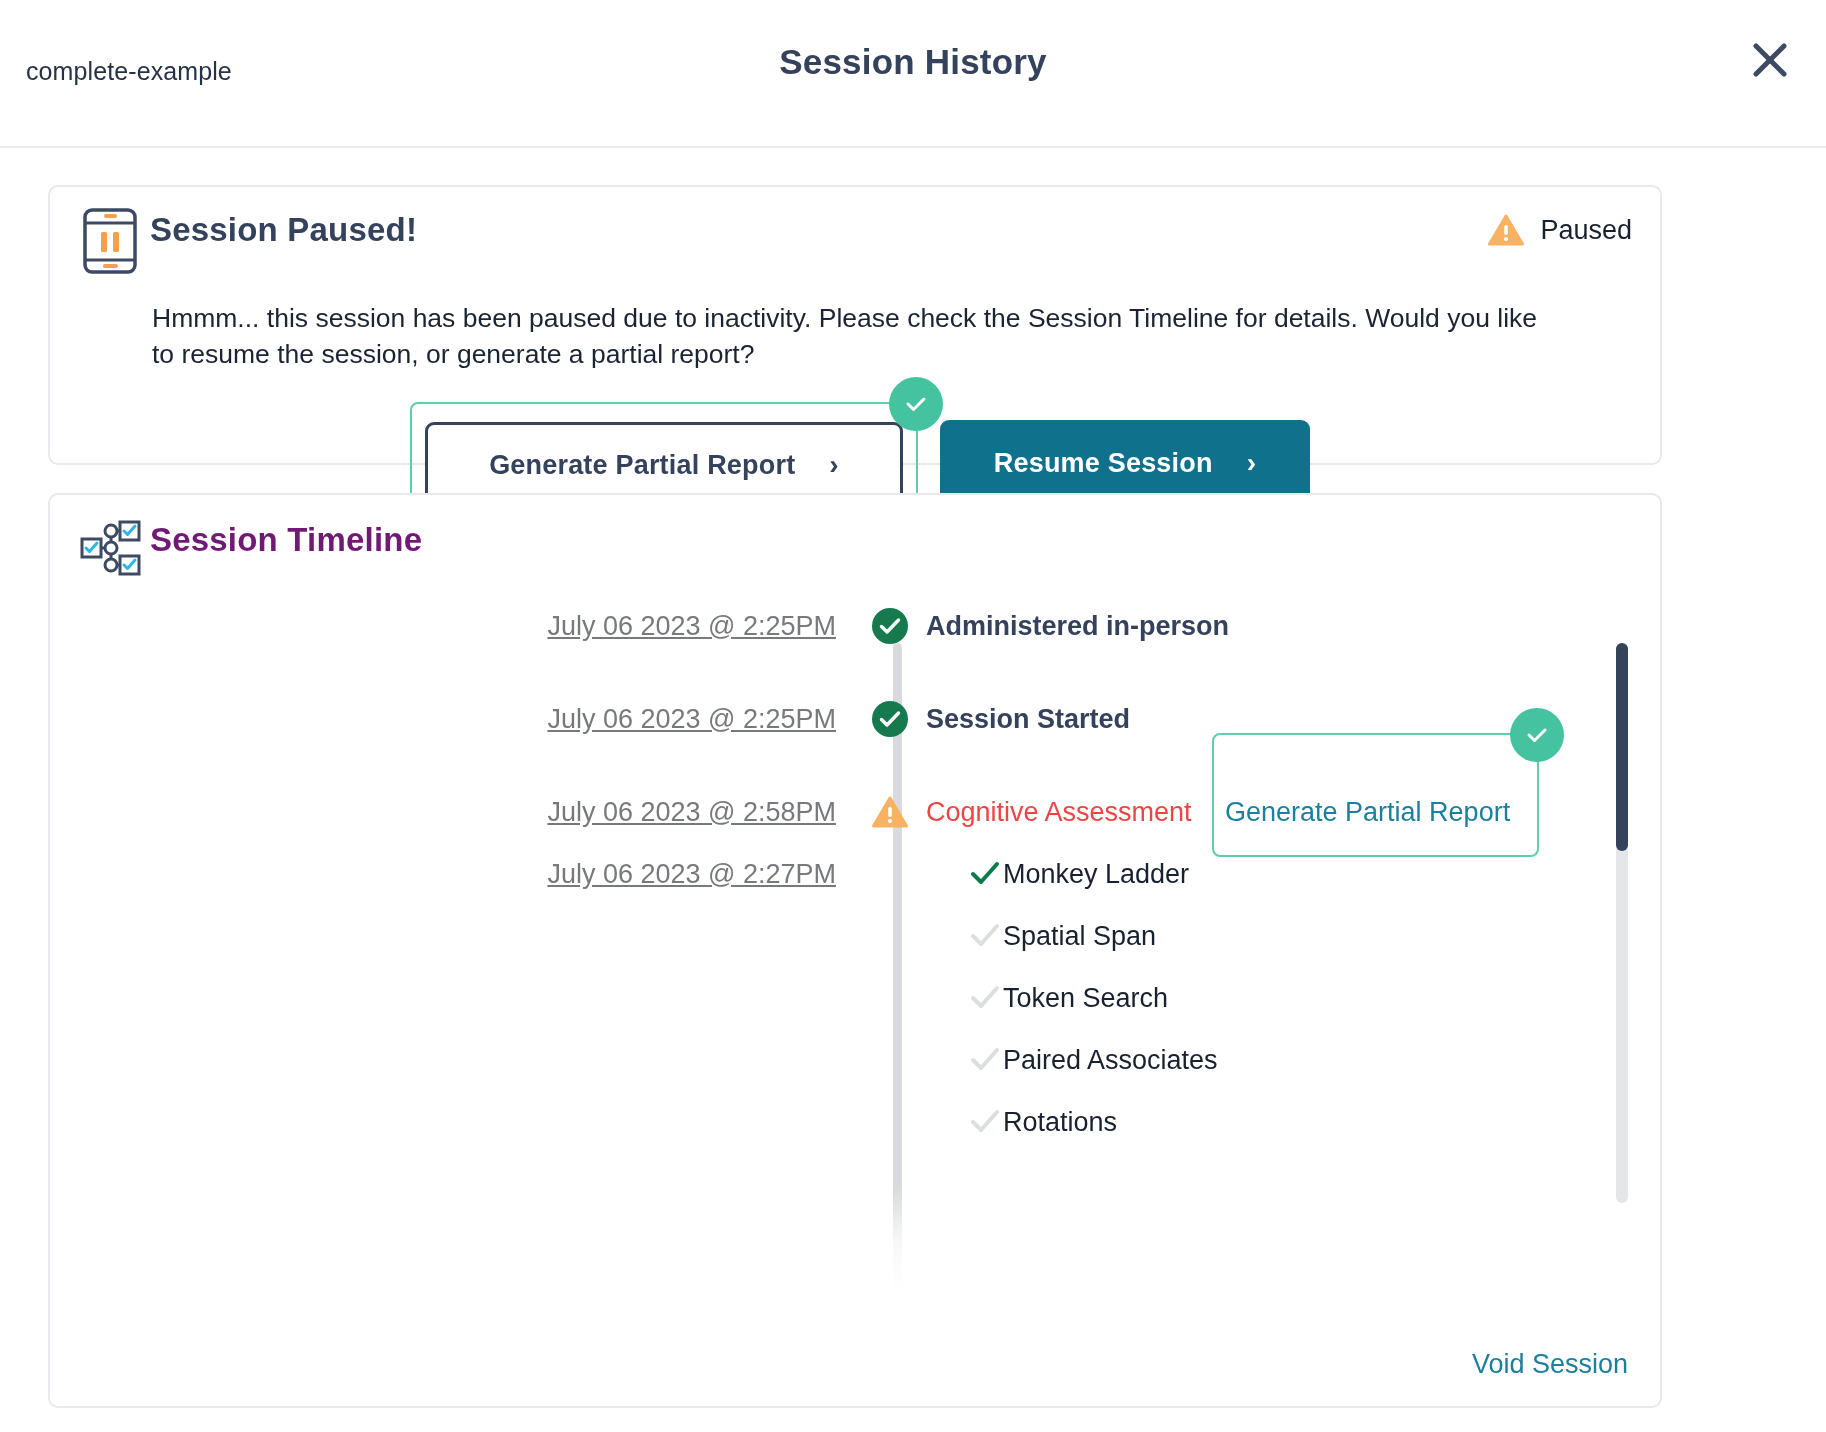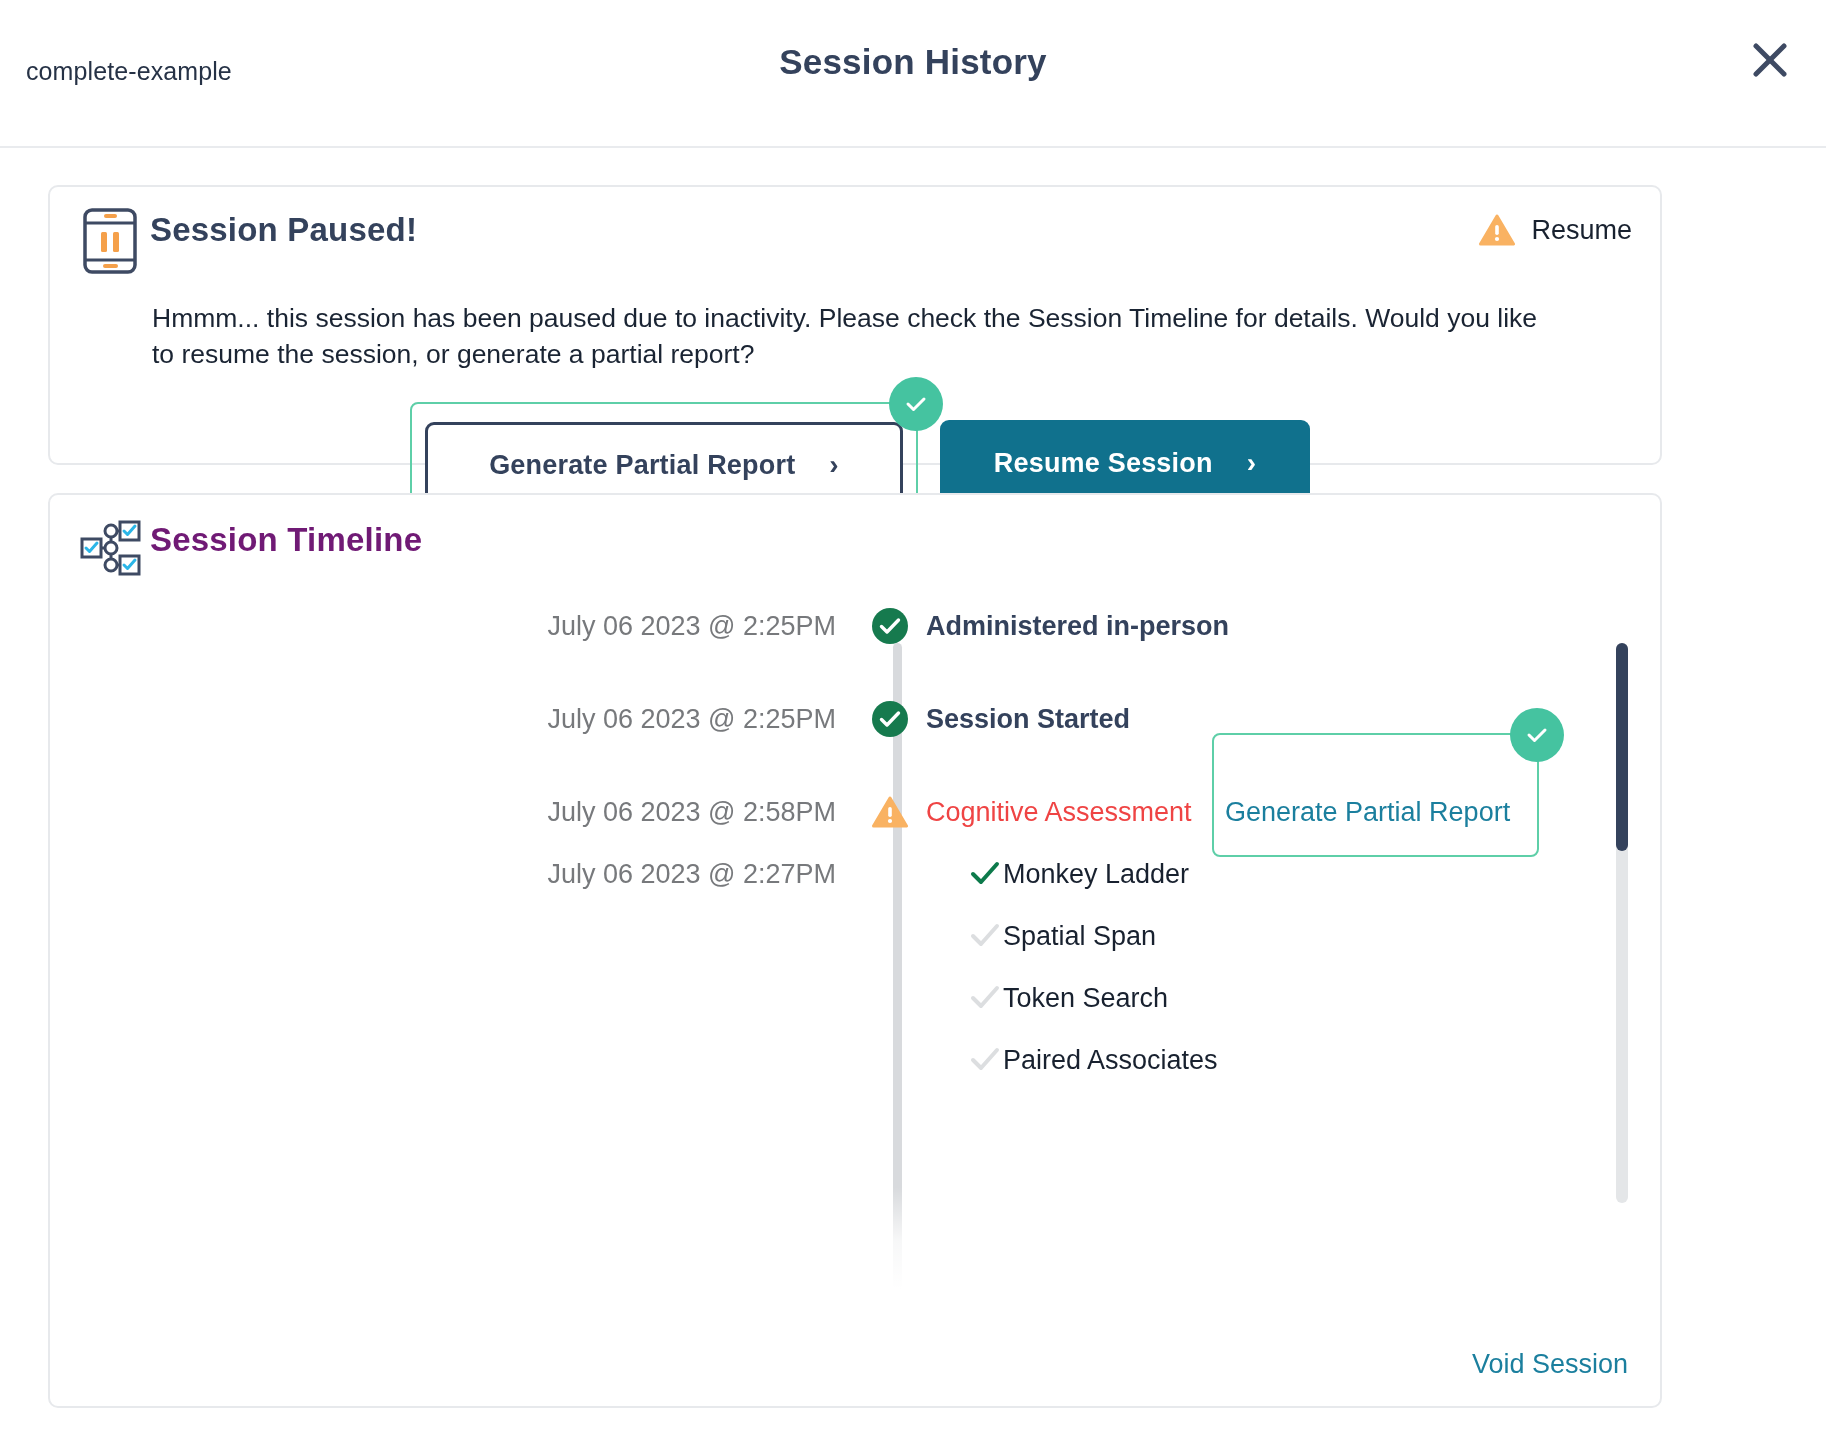--- a/index.html
+++ b/index.html
@@ -213,20 +213,21 @@
     display: flex;
     align-items: center;
   }
   .tl-date {
     width: 810px;
     text-align: right;
     padding-right: 24px;
     font-size: 27px;
     color: #77797c;
     white-space: nowrap;
+    text-decoration: underline;
   }
   .tl-marker {
     width: 60px;
     display: flex;
     align-items: center;
     justify-content: center;
     flex: none;
   }
   .tl-label {
     font-size: 27px;
@@ -347,21 +348,21 @@
     </span>
 
     <div class="card-title">Session Paused!</div>
 
     <div class="status-badge">
       <svg width="36" height="32" viewBox="0 0 36 32">
         <path d="M18 2 L34.5 30 L1.5 30 Z" fill="#f9b262" stroke="#f9b262" stroke-width="3" stroke-linejoin="round"></path>
         <rect x="16.2" y="11" width="3.6" height="10" rx="1.8" fill="#ffffff"></rect>
         <circle cx="18" cy="25" r="2.1" fill="#ffffff"></circle>
       </svg>
-      <span class="status-badge-label">Resume</span>
+      <span class="status-badge-label">Paused</span>
     </div>
   </div>
 
   <div class="paused-body">Hmmm... this session has been paused due to inactivity. Please check the Session Timeline for details. Would you like to resume the session, or generate a partial report?</div>
 
   <div class="btn-row">
 
     <div class="highlight-box">
       <span class="highlight-badge">
         <svg width="30" height="30" viewBox="0 0 30 30">
@@ -487,20 +488,30 @@
       <span class="tl-date"></span>
       <span class="tl-marker"></span>
       <span class="sub-check">
         <svg width="30" height="26" viewBox="0 0 30 26">
           <polyline points="3,13 11,21 27,3" fill="none" stroke="#dcdee0" stroke-width="4" stroke-linecap="round" stroke-linejoin="round"></polyline>
         </svg>
       </span>
       <span class="tl-label sub">Token Search</span>
     </div>
 
+    <div class="tl-row" style="top:496px;">
+      <span class="tl-date"></span>
+      <span class="tl-marker"></span>
+      <span class="sub-check">
+        <svg width="30" height="26" viewBox="0 0 30 26">
+          <polyline points="3,13 11,21 27,3" fill="none" stroke="#dcdee0" stroke-width="4" stroke-linecap="round" stroke-linejoin="round"></polyline>
+        </svg>
+      </span>
+      <span class="tl-label sub">Rotations</span>
+    </div>
 
     <div class="fade-bottom"></div>
   </div>
 
   <div class="sb-track">
     <div class="sb-thumb"></div>
   </div>
 
   <span class="void-link">Void Session</span>
 </div>

